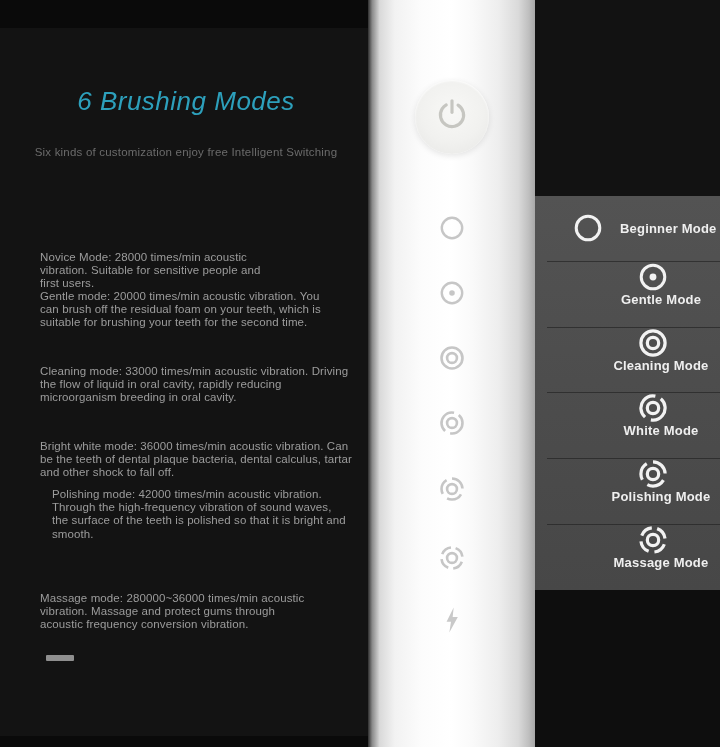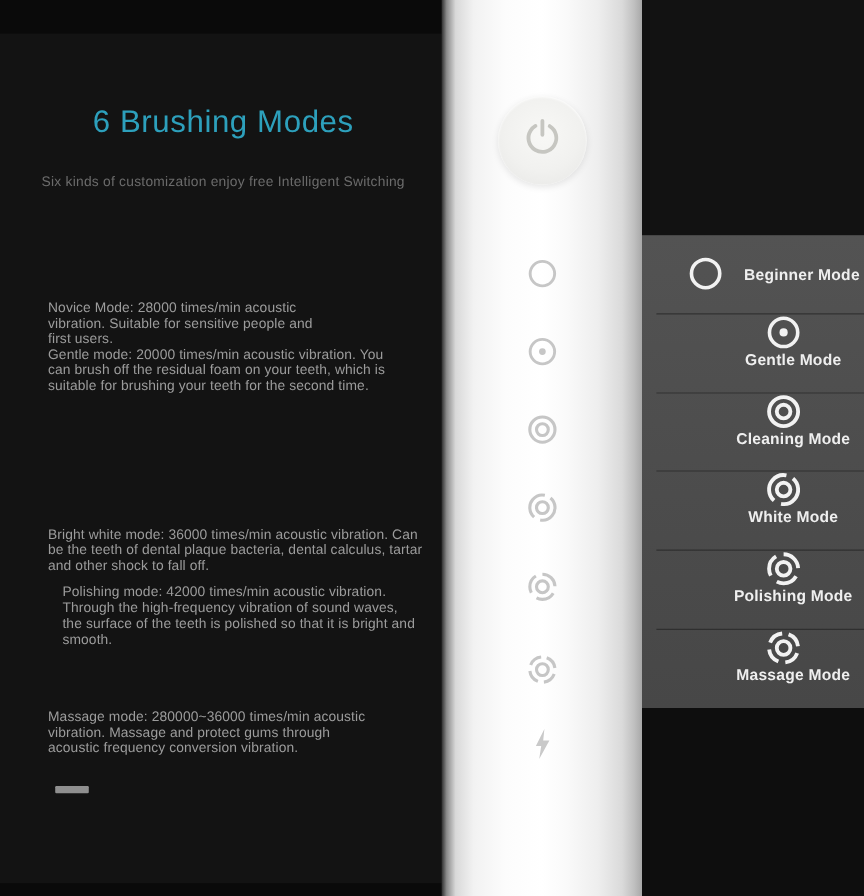--- a/index.html
+++ b/index.html
@@ -3,21 +3,21 @@
 <meta charset="utf-8">
 <style>
   html,body{margin:0;padding:0;}
   body{font-family:"Liberation Sans", sans-serif; background:#000;}
   #canvas{position:relative;width:720px;height:747px;overflow:hidden;background:#0d0d0d;}
 
   
   .left-panel{position:absolute;left:0;top:0;width:372px;height:747px;background:#0a0a0a;}
   .left-inner{position:absolute;left:0;top:28px;width:372px;height:708px;background:#131313;}
   .title{position:absolute;left:0;top:86px;width:372px;text-align:center;
-         font-size:26px;font-weight:500;letter-spacing:.5px;color:#2da0bc;}
+         font-size:26px;font-weight:500;letter-spacing:.5px;color:#2da0bc;font-style:italic;}
   .subtitle{position:absolute;left:0;top:146px;width:372px;text-align:center;
             font-size:11.5px;color:#6b6b6b;letter-spacing:.2px;}
   .desc{position:absolute;left:40px;margin:0;font-size:11.5px;line-height:13.2px;
         color:#9c9c9c;letter-spacing:.1px;}
   .d1{top:215px;width:237px;margin-top:36px;}
   .d2{top:290px;width:287px;}
   .d3{top:365px;width:312px;}
   .d4{top:440px;width:324px;}
   .d5{top:488px;width:297px;margin-left:12px;}
   .d6{top:592px;width:274px;}
@@ -61,20 +61,21 @@
 <body>
 
 <div id="canvas">
 
   <div class="left-panel">
     <div class="left-inner"></div>
     <div class="title">6 Brushing Modes</div>
     <div class="subtitle">Six kinds of customization enjoy free Intelligent Switching</div>
     <p class="desc d1">Novice Mode: 28000 times/min acoustic vibration. Suitable for sensitive people and first users.</p>
     <p class="desc d2">Gentle mode: 20000 times/min acoustic vibration. You can brush off the residual foam on your teeth, which is suitable for brushing your teeth for the second time.</p>
+    <p class="desc d3">Cleaning mode: 33000 times/min acoustic vibration. Driving the flow of liquid in oral cavity, rapidly reducing microorganism breeding in oral cavity.</p>
     <p class="desc d4">Bright white mode: 36000 times/min acoustic vibration. Can be the teeth of dental plaque bacteria, dental calculus, tartar and other shock to fall off.</p>
     <p class="desc d5">Polishing mode: 42000 times/min acoustic vibration. Through the high-frequency vibration of sound waves, the surface of the teeth is polished so that it is bright and smooth.</p>
     <p class="desc d6">Massage mode: 280000~36000 times/min acoustic vibration. Massage and protect gums through acoustic frequency conversion vibration.</p>
     <div class="bottom-dash"></div>
   </div>
 
   <div class="handle">
     <div class="power-button">
       <span>
         <svg viewBox="0 0 36 36">

